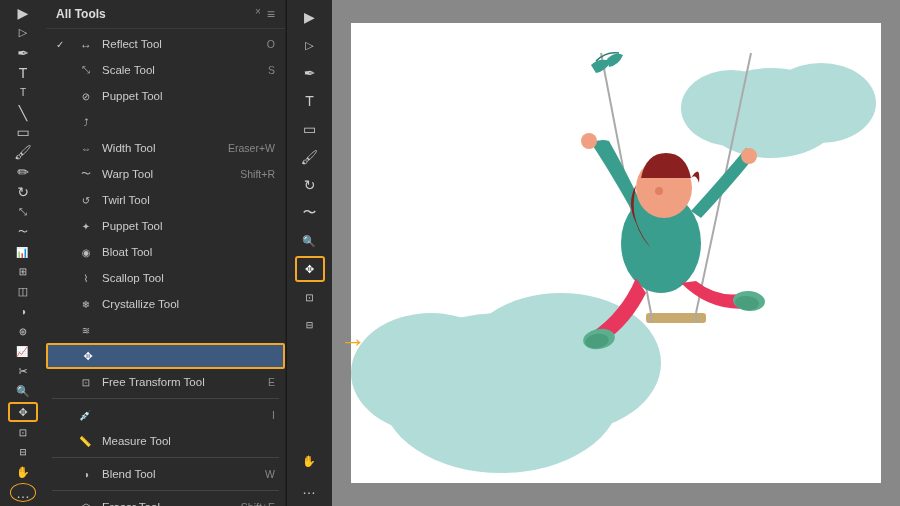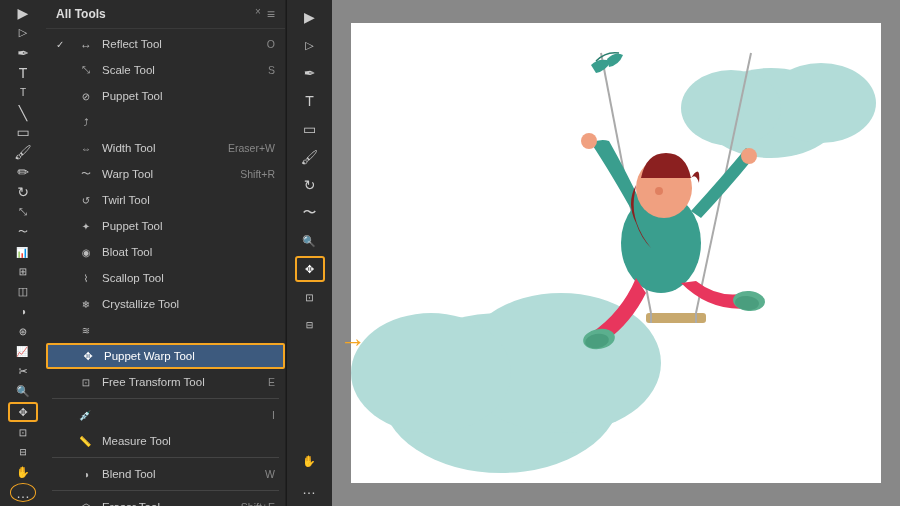--- a/index.html
+++ b/index.html
@@ -302,21 +302,20 @@
 
     <div class="tool-item">
       <span class="checkmark"></span>
       <span class="tool-icon-small" style="font-size:10px">≋</span>
       <span class="tool-shortcut"></span>
     </div>
 
     <div class="tool-item puppet-warp-highlighted">
       <span class="checkmark"></span>
       <span class="tool-icon-small" style="font-size:11px;color:#fff">✥</span>
-      <span class="tool-name" style="color:#fff">Puppet Warp Tool</span>
       <span class="tool-shortcut"></span>
     </div>
 
     <div class="tool-item">
       <span class="checkmark"></span>
       <span class="tool-icon-small" style="font-size:10px">⊡</span>
       <span class="tool-name">Free Transform Tool</span>
       <span class="tool-shortcut">E</span>
     </div>
     <div class="divider"></div>

